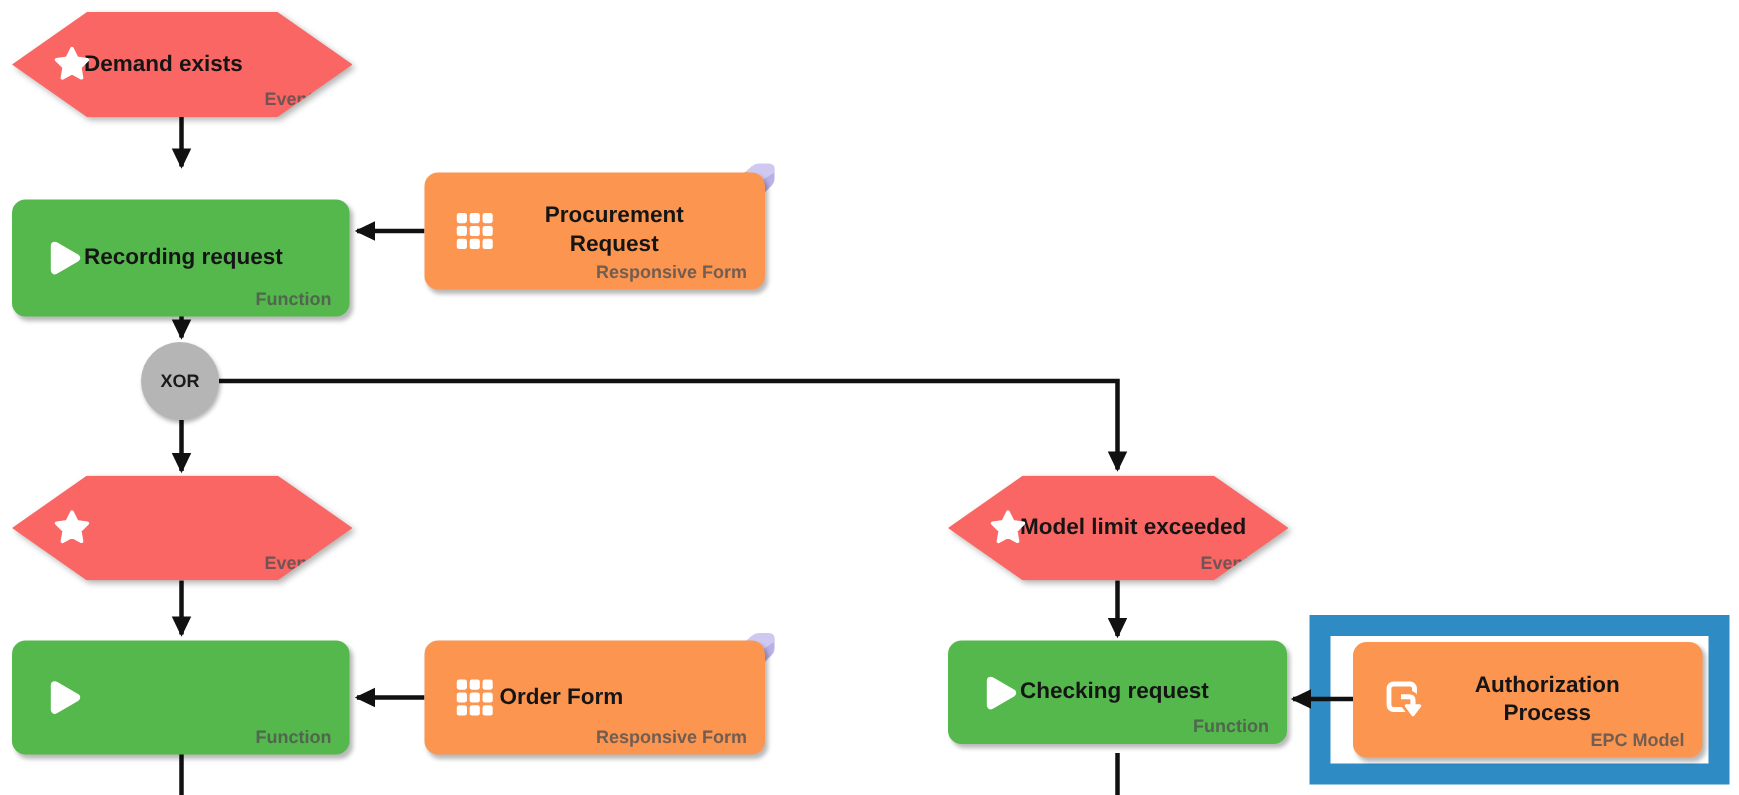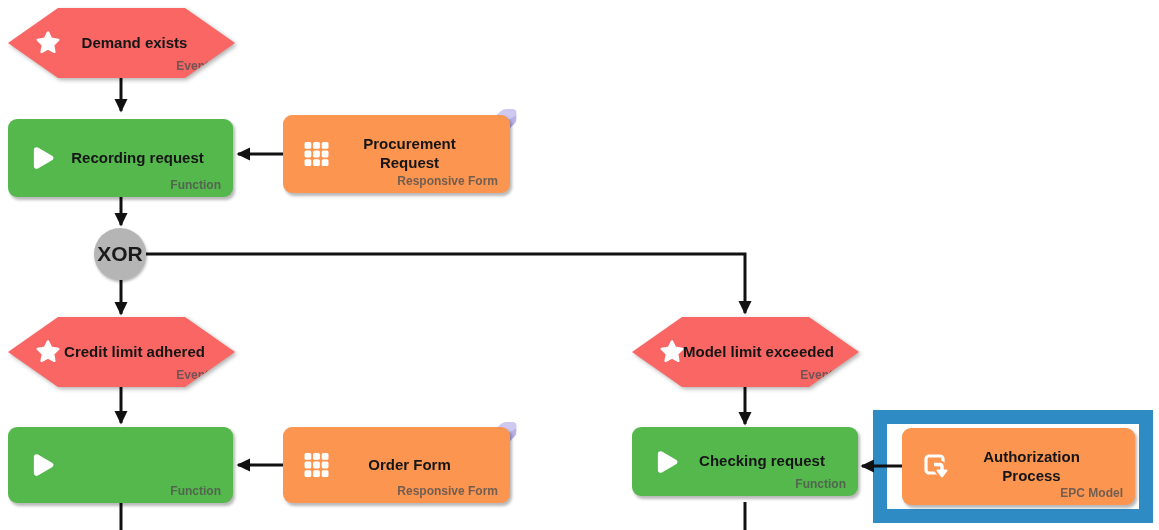--- a/index.html
+++ b/index.html
@@ -6,34 +6,34 @@
   #canvas{
     position:relative;
     width:1159px;height:530px;
     background:#fff;
     overflow:hidden;
     font-family:"Liberation Sans",sans-serif;
   }
   .node{position:absolute;box-sizing:border-box;}
   
   .pos-demand       {left:8px;   top:8px;   width:227px; height:70px;}
-  .pos-recording    {left:8px;   top:119px; width:225px; height:78px;}
+  .pos-recording    {left:8px;   top:133px; width:225px; height:78px;}
   .pos-procurement  {left:283px; top:115px; width:227px; height:78px;}
   .pos-xor          {left:94px;  top:228px; width:52px;  height:52px;}
   .pos-adhered      {left:8px;   top:317px; width:227px; height:70px;}
   .pos-exceeded     {left:632px; top:317px; width:227px; height:70px;}
   .pos-converting   {left:8px;   top:427px; width:225px; height:76px;}
   .pos-orderform    {left:283px; top:427px; width:227px; height:76px;}
   .pos-checking     {left:632px; top:427px; width:226px; height:69px;}
   .pos-authorization{left:902px; top:428px; width:233px; height:77px;}
 
   
   .shape{
     position:relative;width:100%;height:100%;
-    display:flex;align-items:center;justify-content:center;
+    display:flex;align-items:center;justify-content:flex-start;
     padding:0 14px 0 48px;box-sizing:border-box;
   }
   .title{
     font-weight:bold;font-size:15px;line-height:1.25;
     color:#151515;text-align:center;
   }
   .type-label{
     position:absolute;bottom:5px;right:12px;
     font-size:12px;font-weight:bold;
     color:rgba(80,80,80,0.8);
@@ -64,21 +64,21 @@
     background:#fb9550;border-radius:9px;
     box-shadow:2px 2.5px 3px rgba(0,0,0,0.28);
     padding:0 24px 0 50px;
   }
 
   
   .xor{
     background:#b5b5b5;border-radius:50%;
     box-shadow:1px 2px 3px rgba(0,0,0,0.3);
     display:flex;align-items:center;justify-content:center;
-    font-weight:bold;font-size:21px;color:#1a1a1a;
+    font-weight:bold;font-size:12px;color:#1a1a1a;
   }
 
   
   .selection-frame{
     position:absolute;left:873px;top:410px;width:280px;height:113px;
     box-sizing:border-box;border:14px solid #2e8bc3;background:#fff;
   }
 
   
   .tag-badge{position:absolute;width:33px;height:33px;}
@@ -178,21 +178,20 @@
     <span>XOR</span>
   </div>
 
   <div class="node event pos-adhered">
     <div class="shape">
       <span class="icon">
         <svg width="26" height="26" viewBox="0 0 24 24">
             <path d="M12 2.2 L14.9 8.1 L21.5 9.1 L16.8 13.7 L17.9 20.2 L12 17.1 L6.1 20.2 L7.2 13.7 L2.5 9.1 L9.1 8.1 Z" fill="#fff" stroke="#fff" stroke-width="2.2" stroke-linejoin="round"></path>
           </svg>
       </span>
-      <span class="title">Credit limit adhered</span>
       <span class="type-label">Event</span>
     </div>
   </div>
 
   <div class="node event pos-exceeded">
     <div class="shape">
       <span class="icon">
         <svg width="26" height="26" viewBox="0 0 24 24">
             <path d="M12 2.2 L14.9 8.1 L21.5 9.1 L16.8 13.7 L17.9 20.2 L12 17.1 L6.1 20.2 L7.2 13.7 L2.5 9.1 L9.1 8.1 Z" fill="#fff" stroke="#fff" stroke-width="2.2" stroke-linejoin="round"></path>
           </svg>

